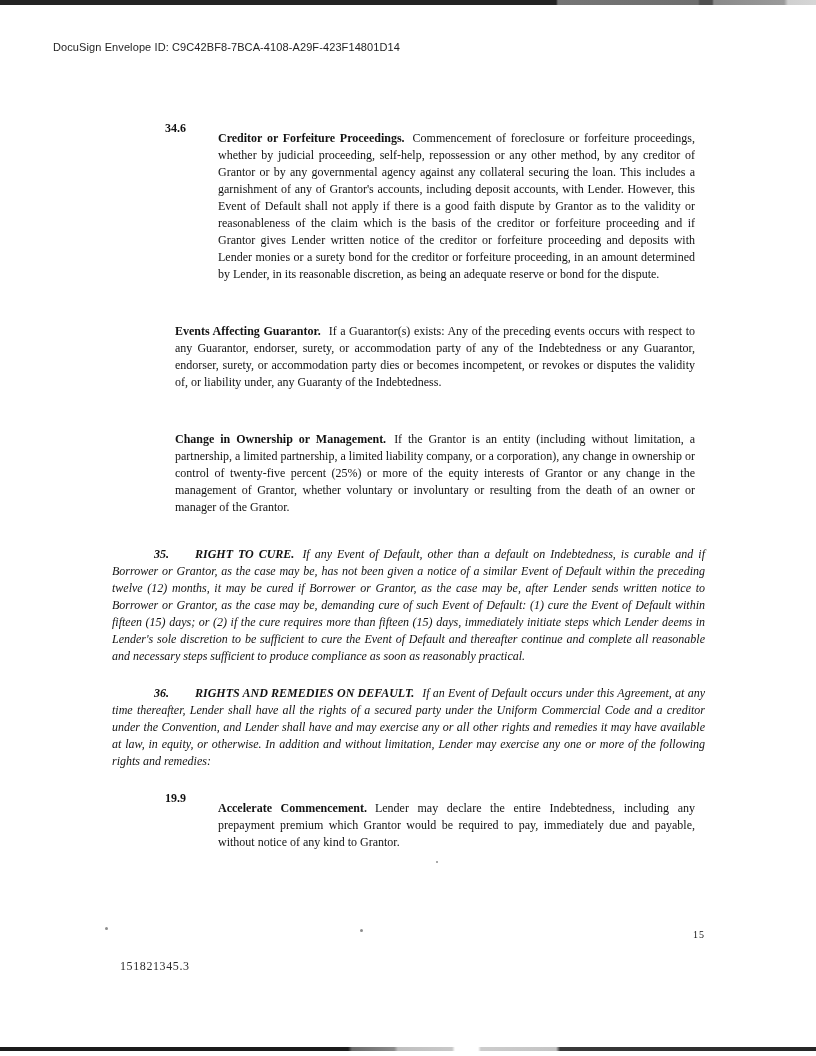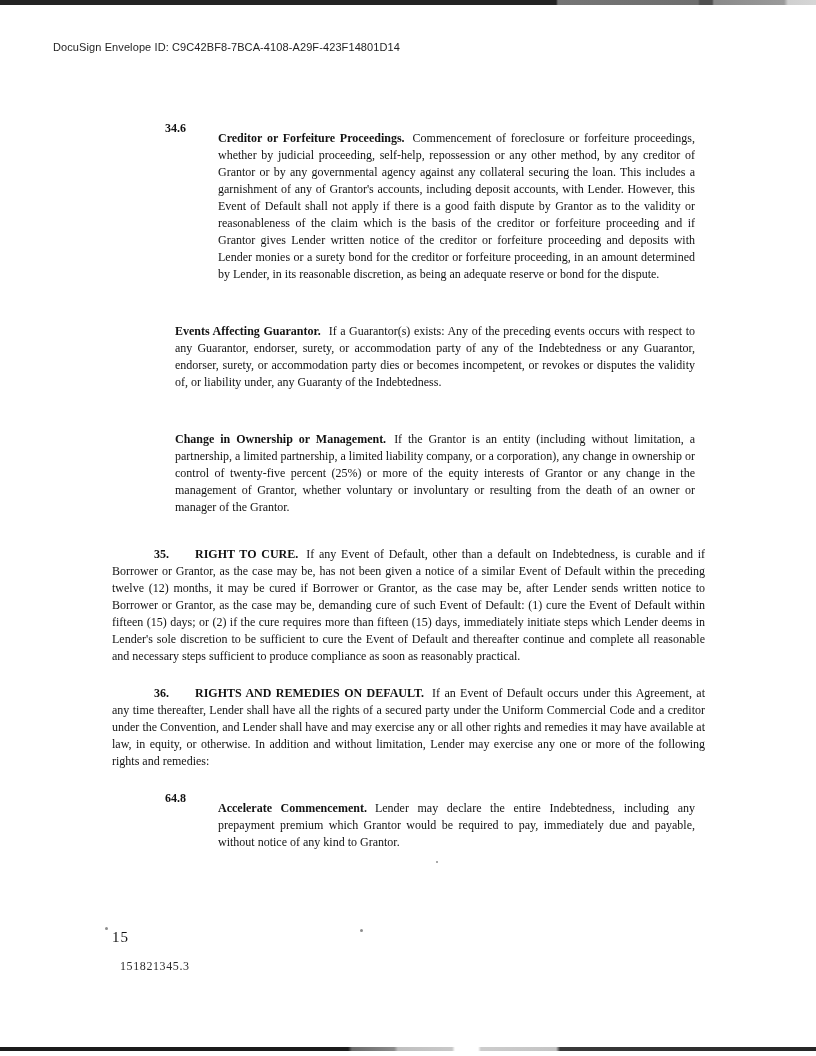--- a/index.html
+++ b/index.html
@@ -81,37 +81,38 @@
   }
   .sub-text {
     flex: 1;
     margin: 10px;
     text-align: justify;
   }
   .section-para {
     margin: 0 0 20px 0;
     text-indent: 42px;
     text-align: justify;
+    font-style: italic;
   }
   .para-heading {
     font-weight: bold;
     margin-right: 8px;
   }
   .sec-num {
     font-weight: bold;
     margin-right: 26px;
   }
 
   
   .page-number {
     position: absolute;
     left: 112px; top: 929px;
     width: 593px;
-    text-align: left;
-    font-size: 15px;
+    text-align: right;
+    font-size: 10px;
     letter-spacing: 1px;
   }
   .doc-number {
     position: absolute;
     left: 120px; top: 959px;
     font-size: 12px;
     letter-spacing: 0.6px;
     color: #2a2a2a;
   }
 </style>
@@ -135,21 +136,21 @@
 
   <div class="subsection">
     <p class="sub-text"><span class="para-heading">Change in Ownership or Management.</span><span>If the Grantor is an entity (including without limitation, a partnership, a limited partnership, a limited liability company, or a corporation), any change in ownership or control of twenty-five percent (25%) or more of the equity interests of Grantor or any change in the management of Grantor, whether voluntary or involuntary or resulting from the death of an owner or manager of the Grantor.</span></p>
   </div>
 
   <p class="section-para"><span class="sec-num">35.</span><span class="para-heading">RIGHT TO CURE.</span><span>If any Event of Default, other than a default on Indebtedness, is curable and if Borrower or Grantor, as the case may be, has not been given a notice of a similar Event of Default within the preceding twelve (12) months, it may be cured if Borrower or Grantor, as the case may be, after Lender sends written notice to Borrower or Grantor, as the case may be, demanding cure of such Event of Default:  (1) cure the Event of Default within fifteen (15) days; or (2) if the cure requires more than fifteen (15) days, immediately initiate steps which Lender deems in Lender's sole discretion to be sufficient to cure the Event of Default and thereafter continue and complete all reasonable and necessary steps sufficient to produce compliance as soon as reasonably practical.</span></p>
 
   <p class="section-para"><span class="sec-num">36.</span><span class="para-heading">RIGHTS AND REMEDIES ON DEFAULT.</span><span>If an Event of Default occurs under this Agreement, at any time thereafter, Lender shall have all the rights of a secured party under the Uniform Commercial Code and a creditor under the Convention, and Lender shall have and may exercise any or all other rights and remedies it may have available at law, in equity, or otherwise.  In addition and without limitation, Lender may exercise any one or more of the following rights and remedies:</span></p>
 
   <div class="subsection">
-    <span class="sub-num">64.8</span>
+    <span class="sub-num">19.9</span>
     <p class="sub-text"><span class="para-heading">Accelerate Commencement.</span><span>Lender may declare the entire Indebtedness, including any prepayment premium which Grantor would be required to pay, immediately due and payable, without notice of any kind to Grantor.</span></p>
   </div>
 
 </div>
 
 <div class="speck speck-1"></div>
 <div class="speck speck-2"></div>
 <div class="speck speck-3"></div>
 
 <div class="page-number">15</div>

